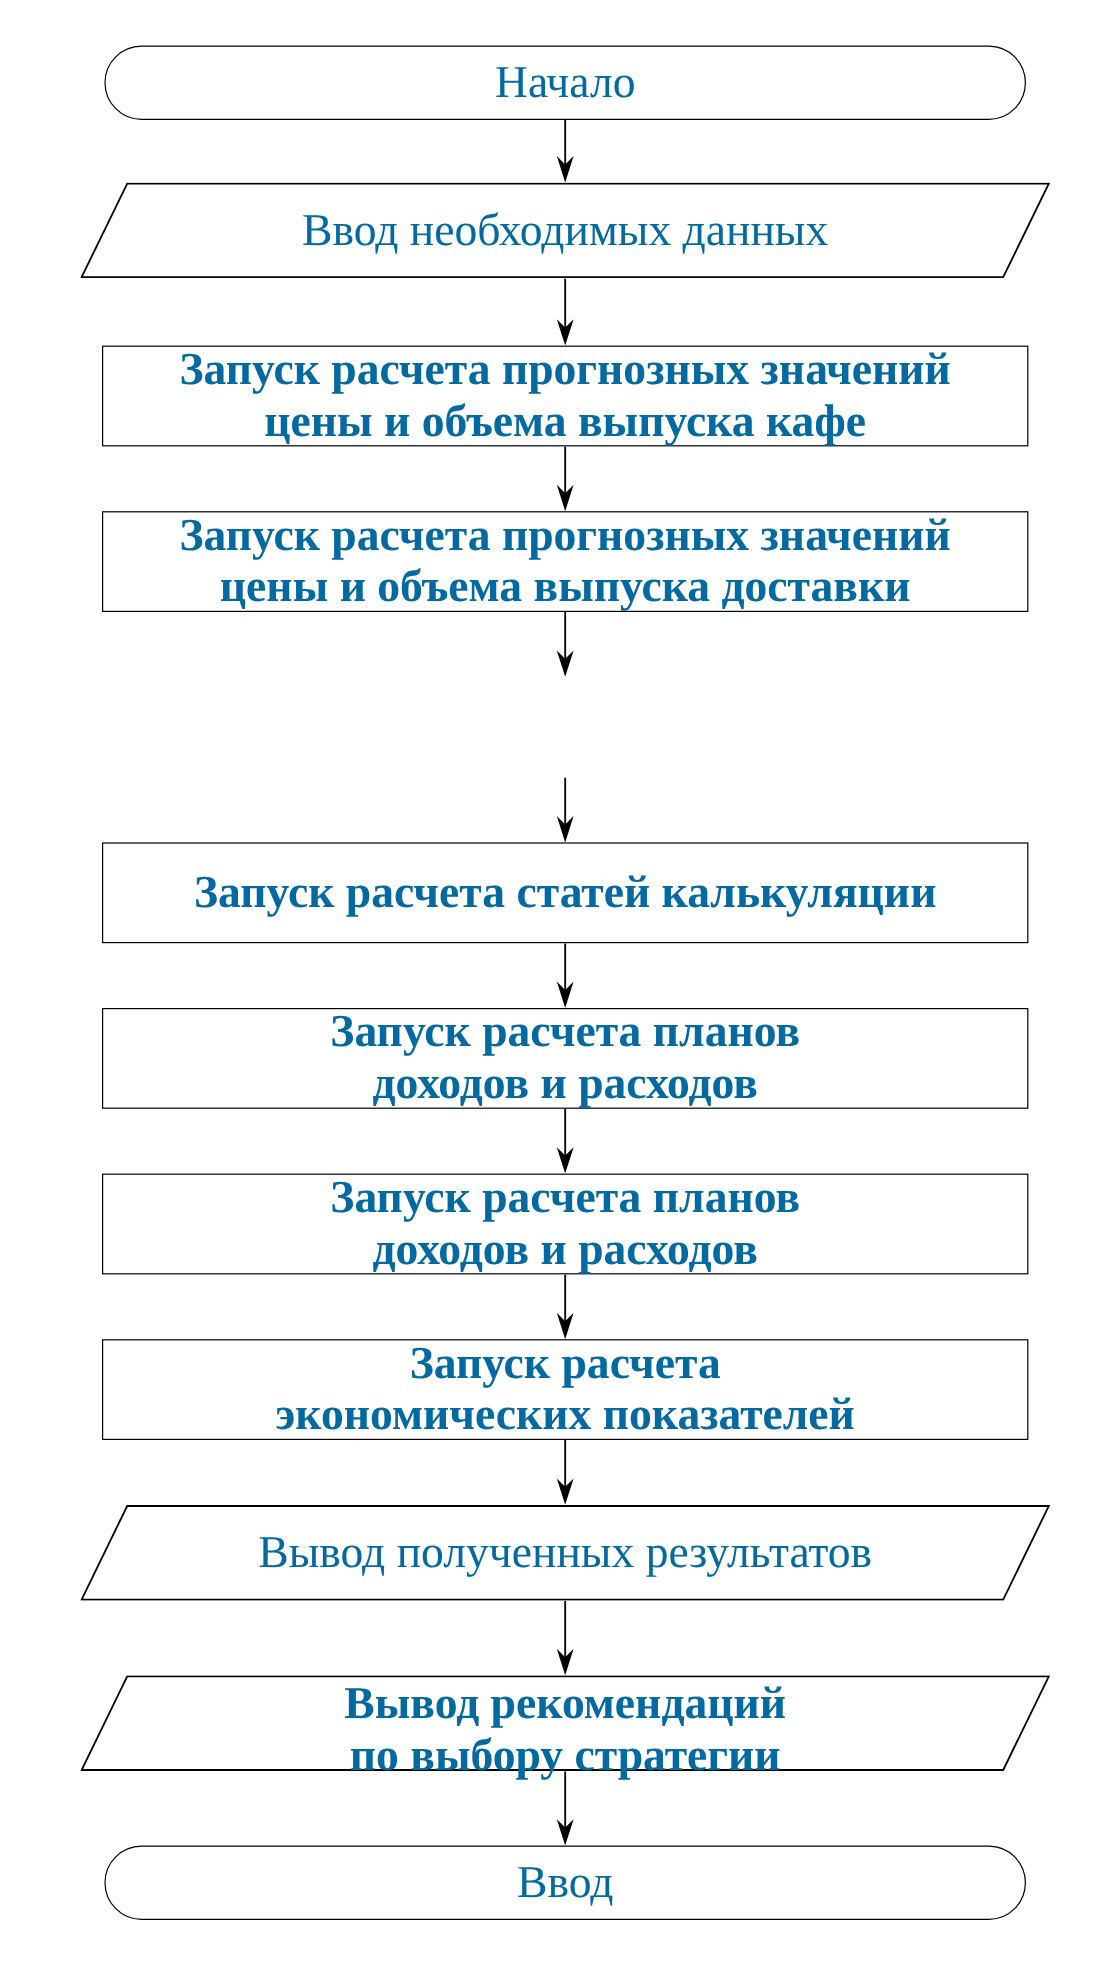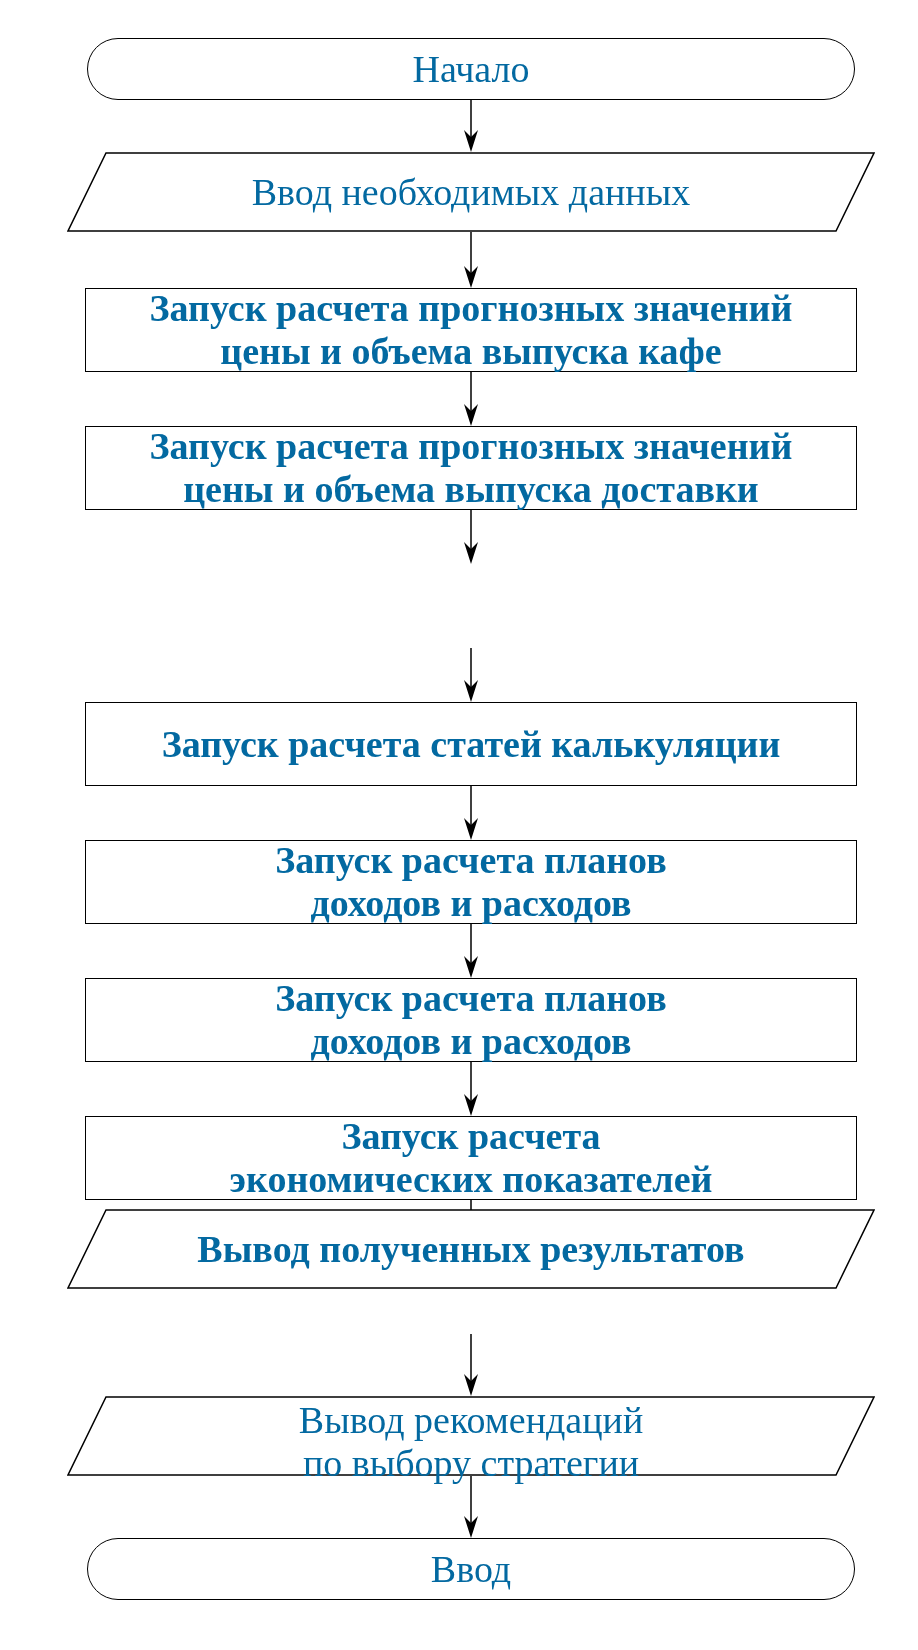--- a/index.html
+++ b/index.html
@@ -166,35 +166,35 @@
 экономических показателей</span>
   </div>
 
   <div class="arrow" style="left:463px; top:1200px; height:54px;">
       <svg width="16" height="54" viewBox="0 0 16 54">
         <line x1="8" y1="0" x2="8" y2="40" stroke="#000000" stroke-width="1.5"></line>
         <polygon points="8,54 1,32 8,39 15,32" fill="#000000"></polygon>
       </svg>
     </div>
 
-  <div class="node io" style="left:67px; top:1209px; width:808px; height:80px;font-weight:bold;">
+  <div class="node io" style="left:67px; top:1254px; width:808px; height:80px;">
       <svg class="io-shape" width="808" height="80" viewBox="0 0 808 80">
         <polygon points="39,1 807,1 769,79 1,79" fill="#ffffff" stroke="#000000" stroke-width="1.5"></polygon>
       </svg>
     <span class="label">Вывод полученных результатов</span>
   </div>
 
   <div class="arrow" style="left:463px; top:1334px; height:62px;">
       <svg width="16" height="62" viewBox="0 0 16 62">
         <line x1="8" y1="0" x2="8" y2="48" stroke="#000000" stroke-width="1.5"></line>
         <polygon points="8,62 1,40 8,47 15,40" fill="#000000"></polygon>
       </svg>
     </div>
 
-  <div class="node io" style="left:67px; top:1396px; width:808px; height:92px;">
+  <div class="node io" style="left:67px; top:1396px; width:808px; height:92px;font-weight:bold;">
       <svg class="io-shape" width="808" height="80" viewBox="0 0 808 80">
         <polygon points="39,1 807,1 769,79 1,79" fill="#ffffff" stroke="#000000" stroke-width="1.5"></polygon>
       </svg>
     <span class="label">Вывод рекомендаций
 по выбору стратегии</span>
   </div>
 
   <div class="arrow" style="left:463px; top:1476px; height:62px;">
       <svg width="16" height="62" viewBox="0 0 16 62">
         <line x1="8" y1="0" x2="8" y2="48" stroke="#000000" stroke-width="1.5"></line>

